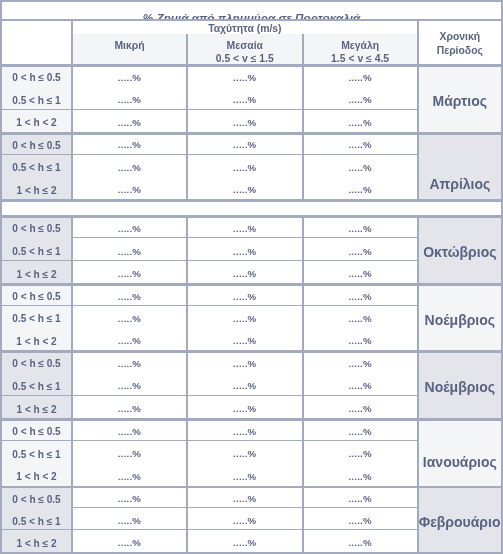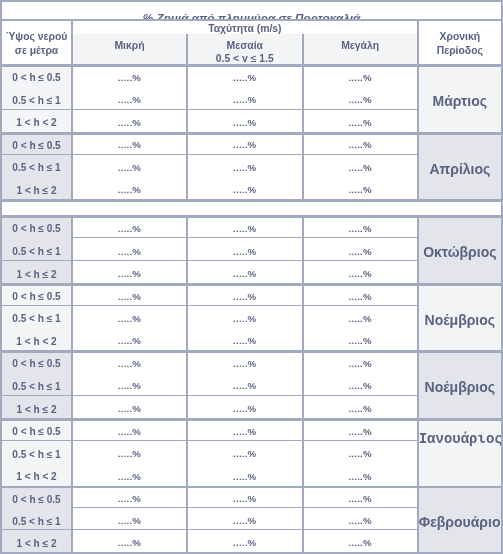--- a/index.html
+++ b/index.html
@@ -39,36 +39,33 @@
   .vline { position:absolute; background:#a3a9bf; }
   .hairline { position:absolute; height:1px; background:#a3a9bf; }
 </style>
 </head>
 <body>
 
 <div id="sheet">
 <div class="cell title-cell" style="left:2.0px;top:-0.3500000000000001px;width:499.0px;height:21px;padding-top:11px;">
       <span>% Ζημιά από πλημμύρα σε Πορτοκαλιά</span>
     </div>
-<div class="cell hdr-cell" style="left:2.0px;top:18.549999999999997px;width:69.0px;height:45.500000000000014px;padding-top:11.668px;">
-      <span>Ύψος νερού</span>
-      <span>σε μέτρα</span>
-    </div>
 <div class="cell hdr-speed" style="left:73.0px;top:18.549999999999997px;width:343.7px;height:15.050000000000004px;padding-top:3.426px;">
       <span>Ταχύτητα (m/s)</span>
     </div>
 <div class="cell hdr-sub" style="left:73.0px;top:33.6px;width:113.0px;height:30.45000000000001px;padding-top:6.67px;">
       <span class="sub-name">Μικρή</span>
     </div>
 <div class="cell hdr-sub" style="left:188.0px;top:33.6px;width:113.5px;height:30.45000000000001px;padding-top:6.67px;">
       <span class="sub-name">Μεσαία</span>
       <span class="sub-range">0.5 &lt; v ≤ 1.5</span>
     </div>
 <div class="cell hdr-sub" style="left:303.5px;top:33.6px;width:113.19999999999999px;height:30.45000000000001px;padding-top:6.67px;">
       <span class="sub-name">Μεγάλη</span>
+      <span class="sub-range">1.5 &lt; v ≤ 4.5</span>
     </div>
 <div class="cell hdr-cell" style="left:418.7px;top:18.549999999999997px;width:82.30000000000001px;height:45.500000000000014px;padding-top:10.99px;">
       <span>Χρονική</span>
       <span>Περίοδος</span>
     </div>
 <div class="cell h-cell shade-light" style="left:2.0px;top:64.05000000000001px;width:69.0px;height:22.666666666666668px;padding-top:8.079px;">
       <span>0 &lt; h ≤ 0.5</span>
     </div>
 <div class="cell pct-cell" style="left:73.0px;top:64.05000000000001px;width:113.0px;height:22.666666666666668px;padding-top:7.561px;">
       <span>.....%</span>
@@ -135,21 +132,21 @@
     </div>
 <div class="cell pct-cell" style="left:73.0px;top:176.65px;width:113.0px;height:22.3px;padding-top:7.378px;">
       <span>.....%</span>
     </div>
 <div class="cell pct-cell" style="left:188.0px;top:176.65px;width:113.5px;height:22.3px;padding-top:7.378px;">
       <span>.....%</span>
     </div>
 <div class="cell pct-cell" style="left:303.5px;top:176.65px;width:113.19999999999999px;height:22.3px;padding-top:7.378px;">
       <span>.....%</span>
     </div>
-<div class="cell month-cell shade-dark" style="left:418.7px;top:132.05px;width:82.30000000000001px;height:66.9px;padding-top:31px;">
+<div class="cell month-cell shade-dark" style="left:418.7px;top:132.05px;width:82.30000000000001px;height:66.9px;padding-top:46px;">
       <span>Απρίλιος</span>
     </div>
 <div class="cell h-cell shade-dark" style="left:2.0px;top:215.35px;width:69.0px;height:22.633333333333336px;padding-top:8.063px;">
       <span>0 &lt; h ≤ 0.5</span>
     </div>
 <div class="cell pct-cell" style="left:73.0px;top:215.35px;width:113.0px;height:22.633333333333336px;padding-top:7.544px;">
       <span>.....%</span>
     </div>
 <div class="cell pct-cell" style="left:188.0px;top:215.35px;width:113.5px;height:22.633333333333336px;padding-top:7.544px;">
       <span>.....%</span>
@@ -291,21 +288,21 @@
     </div>
 <div class="cell pct-cell" style="left:73.0px;top:463.21666666666664px;width:113.0px;height:22.533333333333342px;padding-top:7.494px;">
       <span>.....%</span>
     </div>
 <div class="cell pct-cell" style="left:188.0px;top:463.21666666666664px;width:113.5px;height:22.533333333333342px;padding-top:7.494px;">
       <span>.....%</span>
     </div>
 <div class="cell pct-cell" style="left:303.5px;top:463.21666666666664px;width:113.19999999999999px;height:22.533333333333342px;padding-top:7.494px;">
       <span>.....%</span>
     </div>
-<div class="cell month-cell shade-light" style="left:418.7px;top:418.15px;width:82.30000000000001px;height:74px;padding-top:15px;font-family:Liberation Mono, monospace;">
+<div class="cell month-cell shade-light" style="left:418.7px;top:418.15px;width:82.30000000000001px;height:74px;padding-top:38px;">
       <span>Ιανουάριος</span>
     </div>
 <div class="cell h-cell shade-dark" style="left:2.0px;top:485.75px;width:69.0px;height:22.099999999999984px;padding-top:7.796px;">
       <span>0 &lt; h ≤ 0.5</span>
     </div>
 <div class="cell pct-cell" style="left:73.0px;top:485.75px;width:113.0px;height:22.099999999999984px;padding-top:7.278px;">
       <span>.....%</span>
     </div>
 <div class="cell pct-cell" style="left:188.0px;top:485.75px;width:113.5px;height:22.099999999999984px;padding-top:7.278px;">
       <span>.....%</span>

